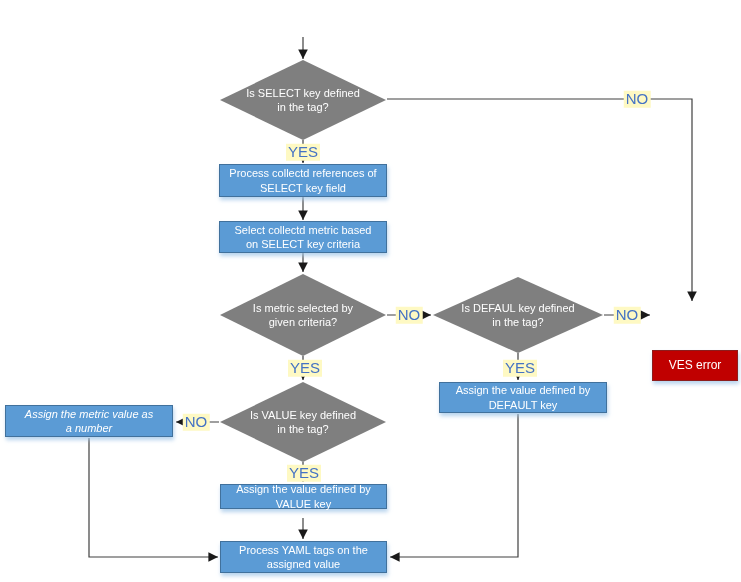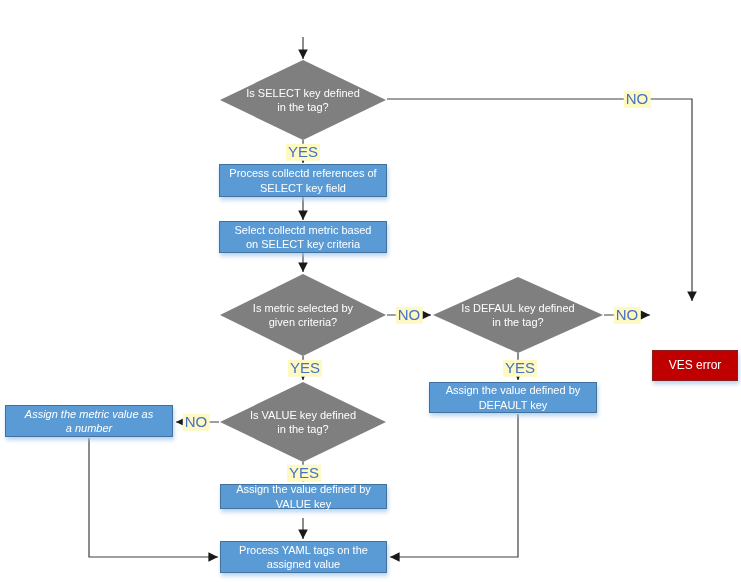--- a/index.html
+++ b/index.html
@@ -66,21 +66,21 @@
 
 
   <div class="node box" style="left:219px;top:164px;width:168px;height:33px;">
     <span class="ntext">Process collectd references of SELECT key field</span>
   </div>
 
   <div class="node box" style="left:219px;top:221px;width:168px;height:32px;">
     <span class="ntext">Select collectd metric based on SELECT key criteria</span>
   </div>
 
-  <div class="node box" style="left:429px;top:382px;width:168px;height:31px;">
+  <div class="node box" style="left:439px;top:382px;width:168px;height:31px;">
     <span class="ntext">Assign the value defined by DEFAULT key</span>
   </div>
 
   <div class="node box tightwrap" style="left:5px;top:405px;width:168px;height:32px;">
     <span class="ntext">Assign the metric value as a number</span>
   </div>
 
   <div class="node box" style="left:220px;top:484px;width:167px;height:25px;">
     <span class="ntext">Assign the value defined by VALUE key</span>
   </div>

